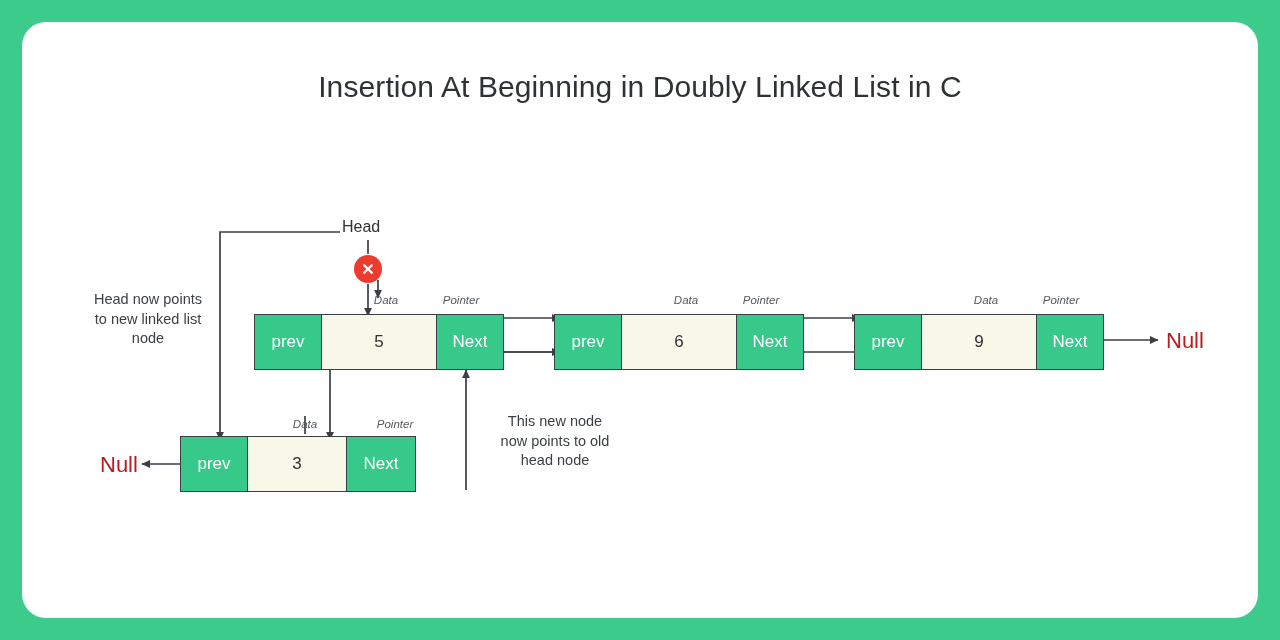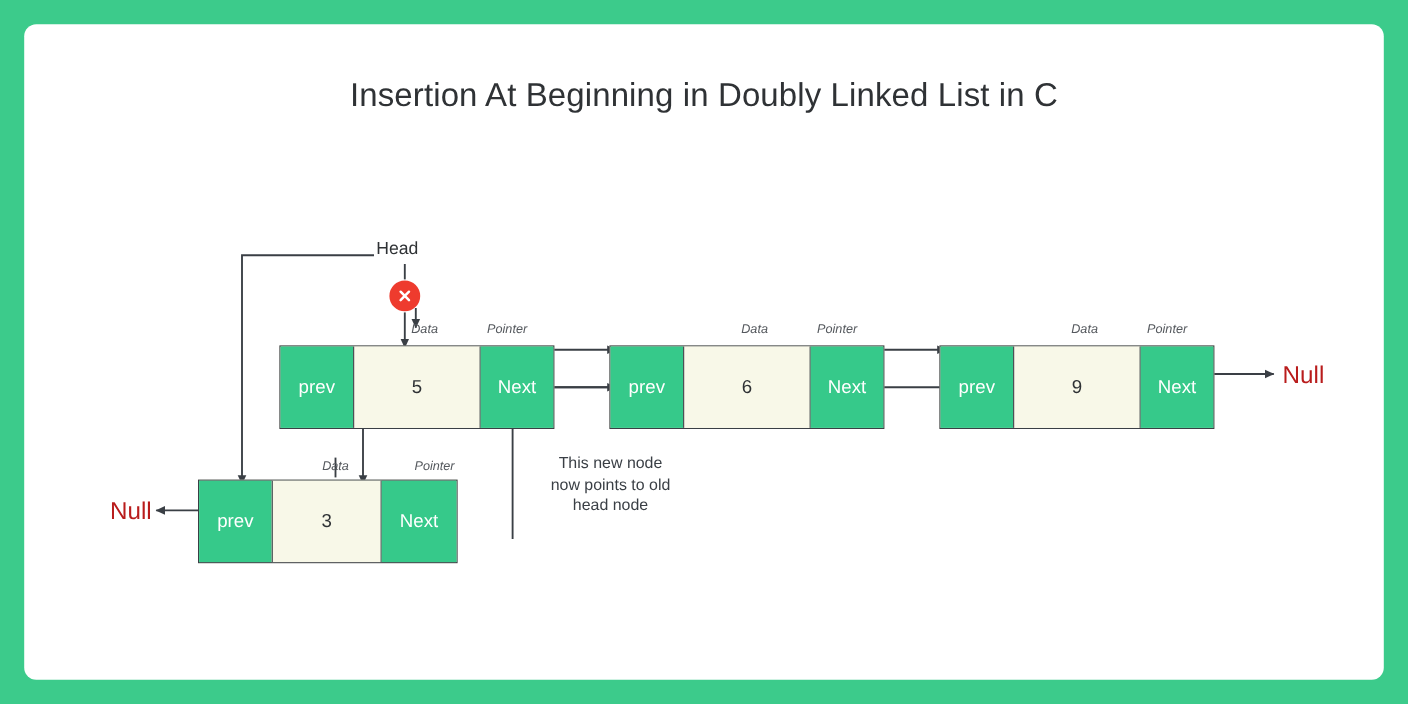--- a/index.html
+++ b/index.html
@@ -12,21 +12,21 @@
     position: relative;
     width: 1280px; height: 640px;
     background: #3ccb8b;
     overflow: hidden;
   }
   #card {
     position: absolute;
     left: 22px; top: 22px;
     width: 1236px; height: 596px;
     background: #ffffff;
-    border-radius: 11px;
+    border-radius: 24px;
   }
   #page-title {
     position: absolute;
     left: 0; top: 48px;
     width: 1236px;
     text-align: center;
     font-size: 30px;
     font-weight: 400;
     color: #2f3235;
     letter-spacing: 0.1px;
@@ -35,21 +35,21 @@
   #wires {
     position: absolute;
     left: 0; top: 0;
     width: 1236px; height: 596px;
     overflow: visible;
   }
   
   .node {
     position: absolute;
     display: flex;
-    height: 76px;
+    height: 56px;
     border: 1.6px solid #3a3f45;
     background: #f7f7e4;
   }
   .cell {
     display: flex;
     align-items: center;
     justify-content: center;
     height: 100%;
     font-size: 17px;
   }
@@ -193,19 +193,22 @@
     <div id="x-badge" style="left:332px; top:233px;">
       <svg width="16" height="16" viewBox="0 0 16 16">
         <path d="M4.2,4.2 L11.8,11.8 M11.8,4.2 L4.2,11.8" stroke="#ffffff" stroke-width="2.3" stroke-linecap="round"></path>
       </svg>
     </div>
 
     <div class="nulllabel" style="left:1144px; top:306px;">Null</div>
 
     <div class="nulllabel" style="left:78px; top:430px;">Null</div>
 
+    <div class="note" style="left:48px; top:268px; width:156px;">Head now points
+to new linked list
+node</div>
 
     <div class="note" style="left:448px; top:390px; width:170px;">This new node
 now points to old
 head node</div>
 
   </div>
 </div>
 
 </body></html>

